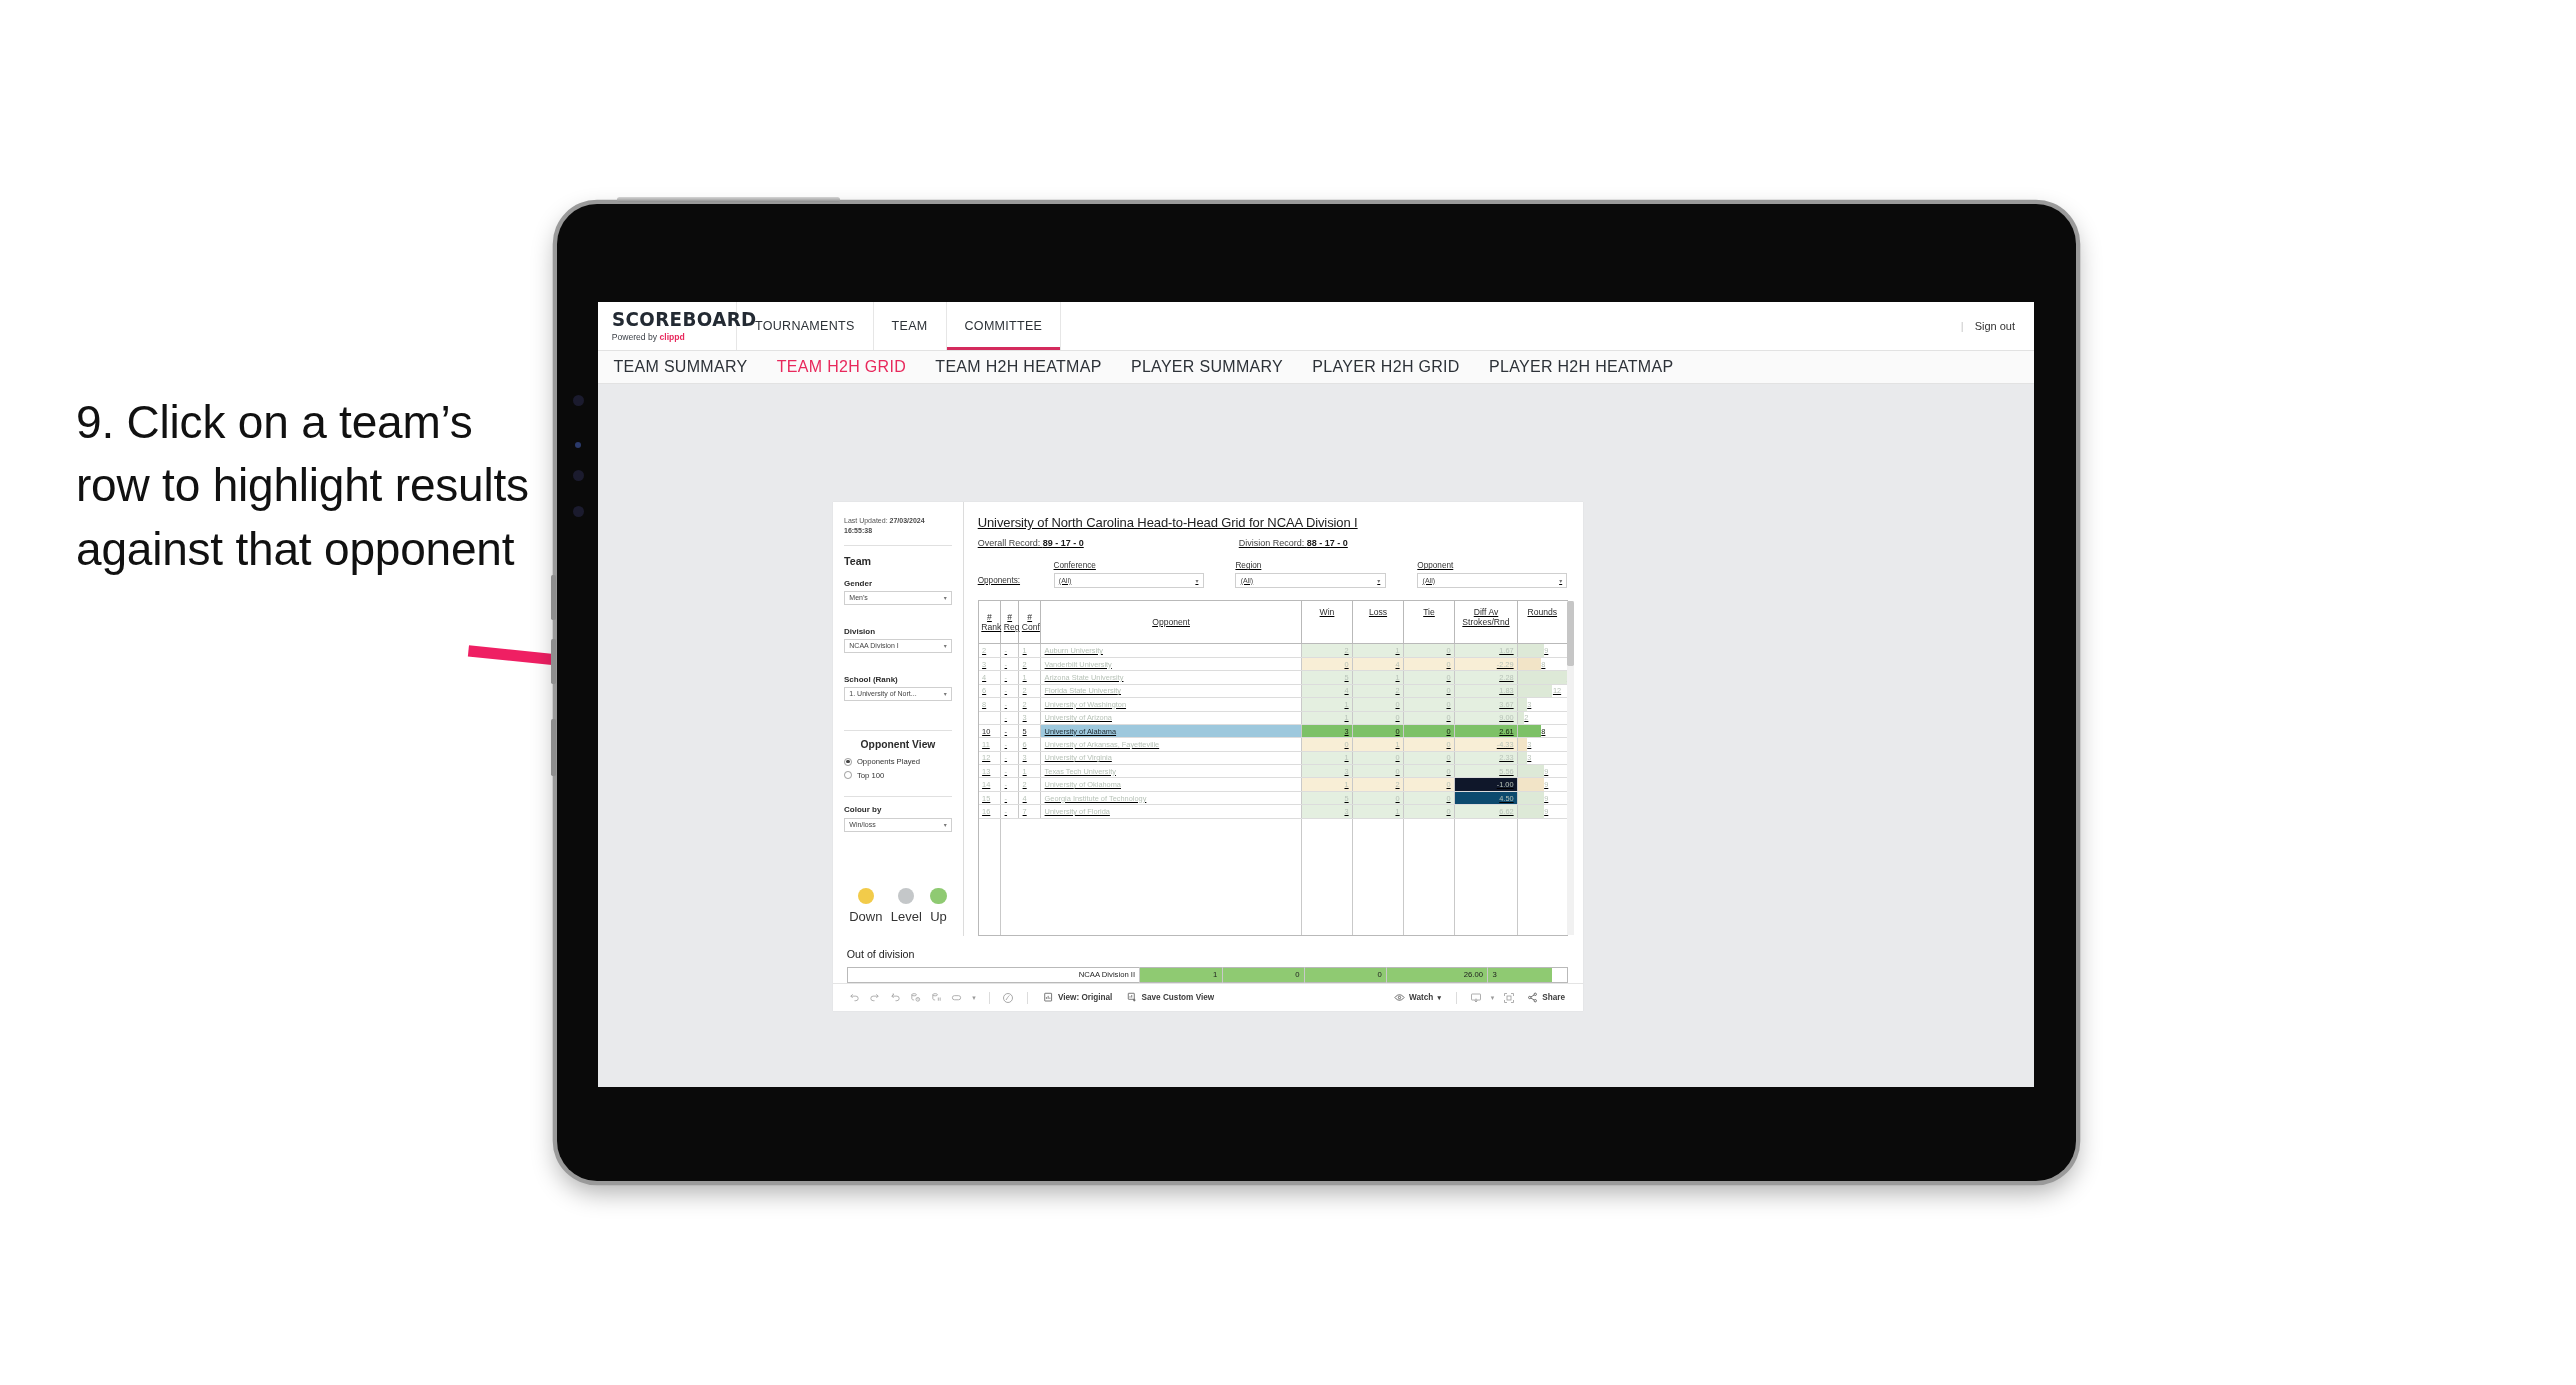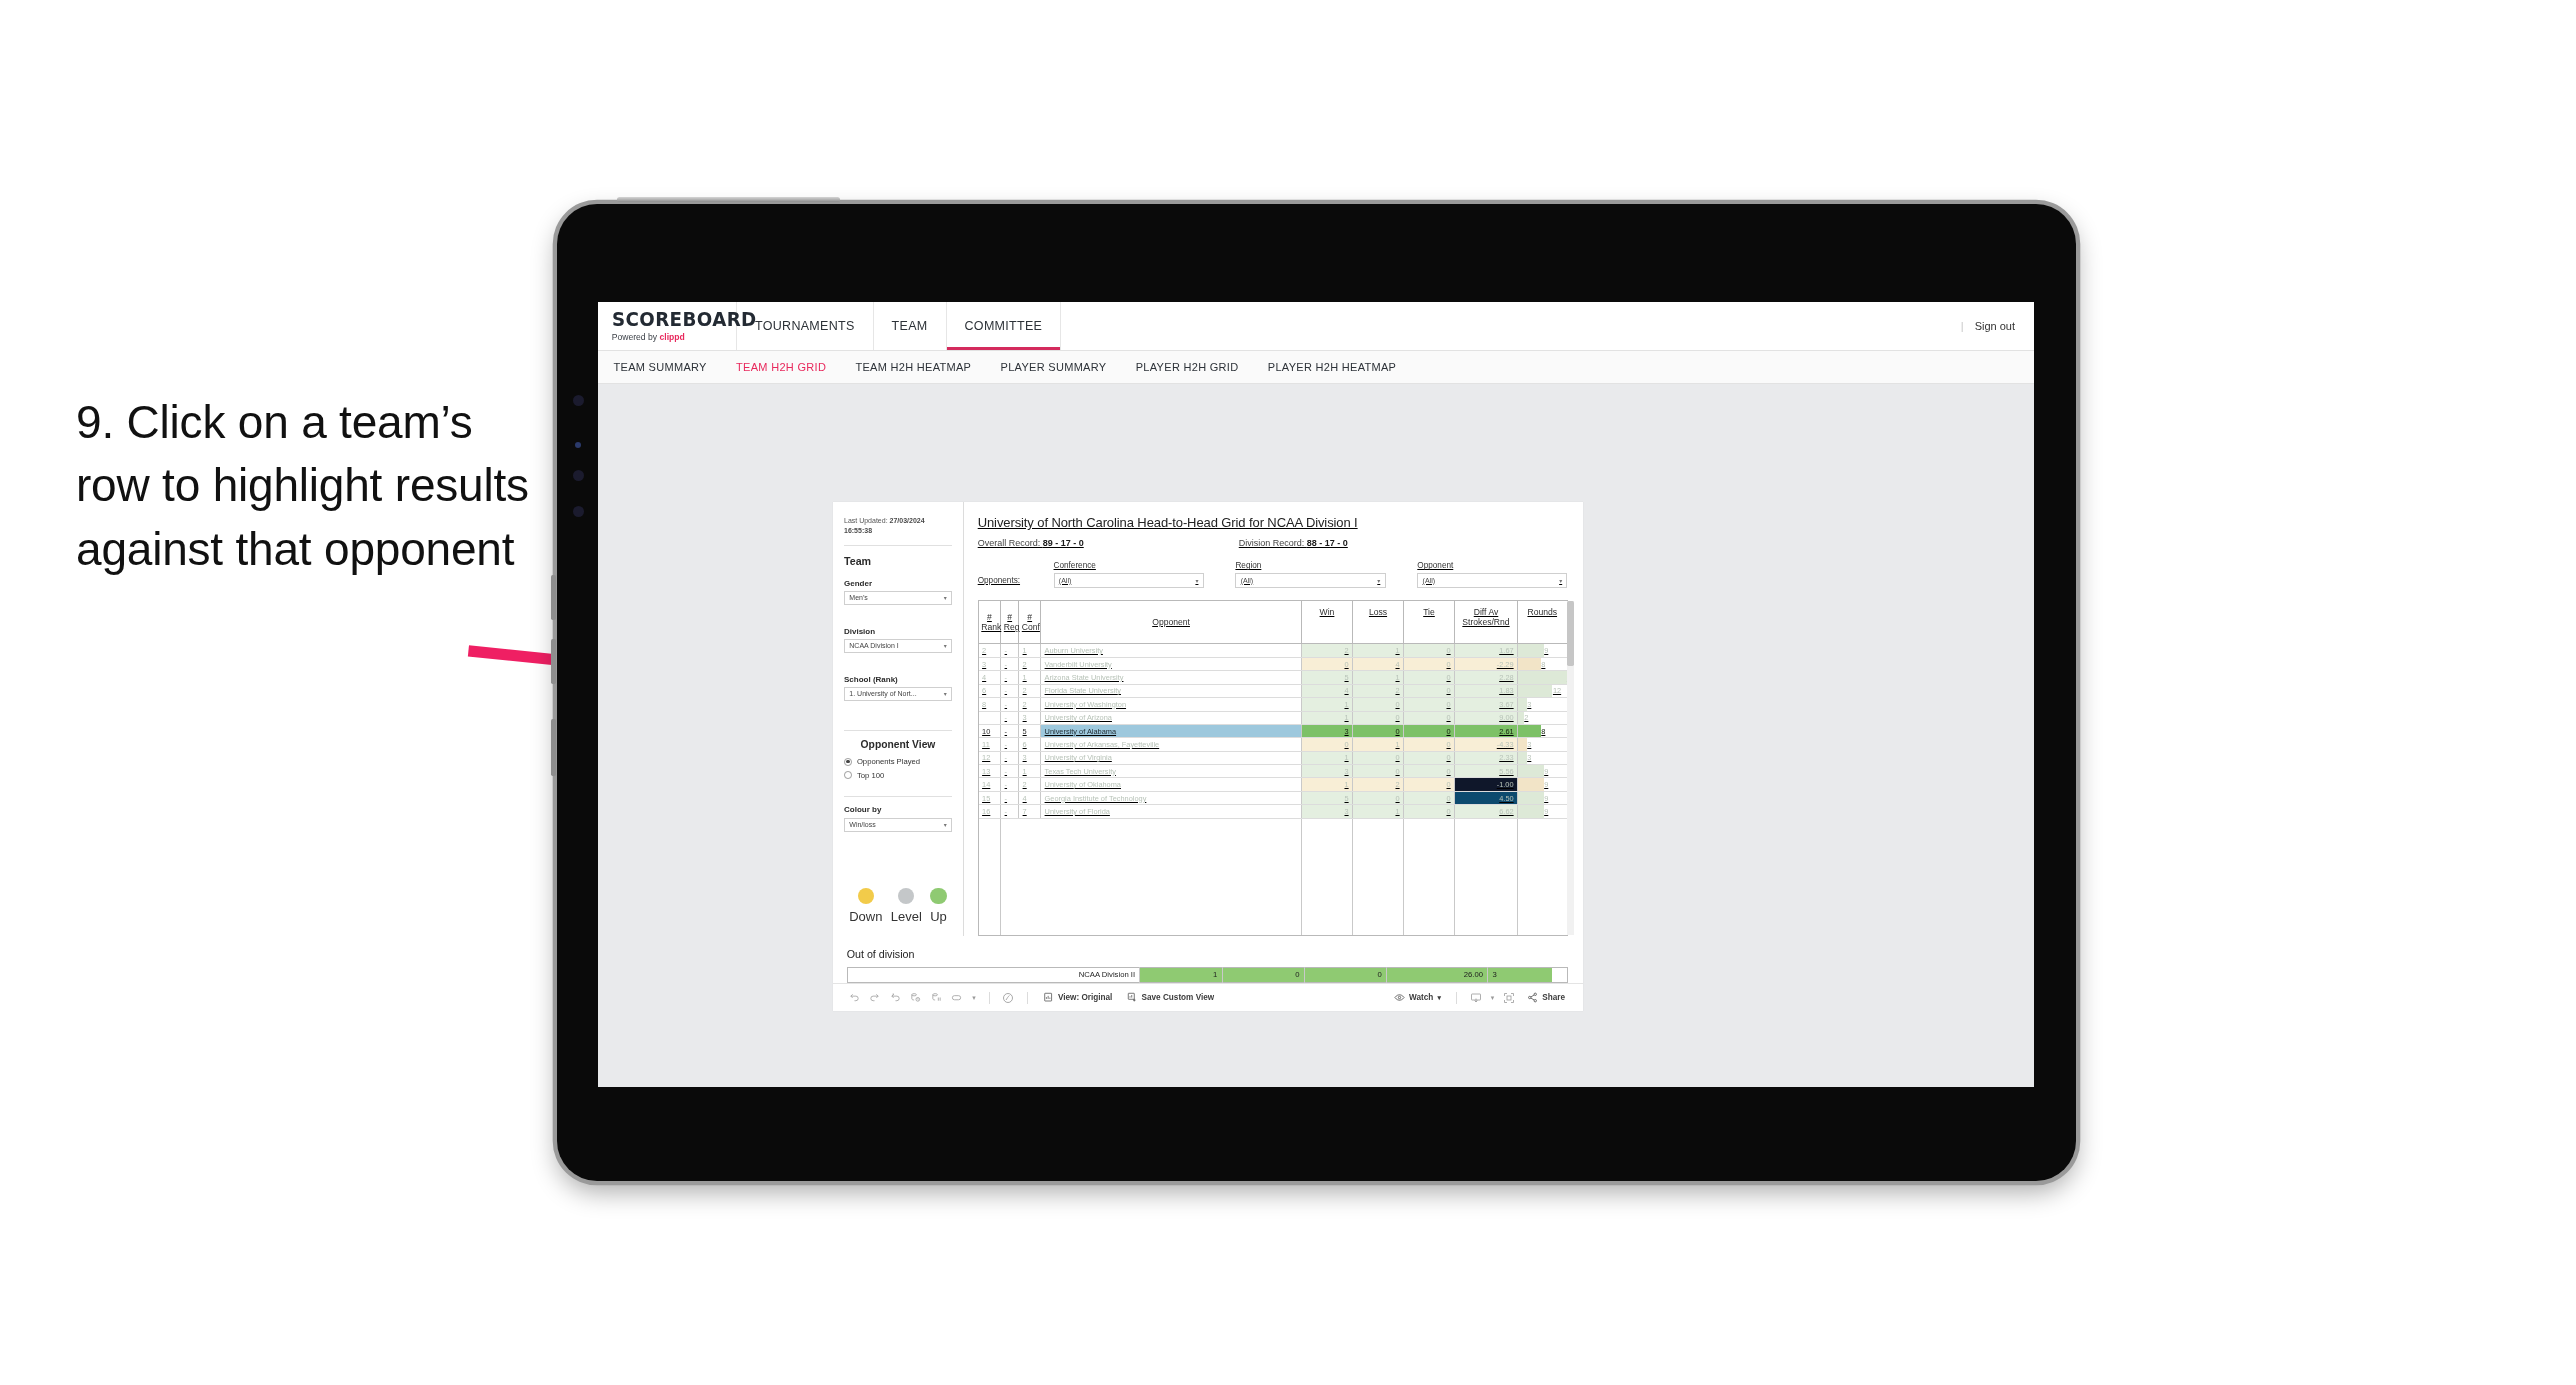--- a/index.html
+++ b/index.html
@@ -96,21 +96,21 @@
   .vsep { color:#c7c7c7; }
 
   
   .subnav {
     height:33px; background:#fafafa;
     display:flex; align-items:center; gap:0;
     border-bottom:0.9px solid #e2e2e2;
     padding-left:15.5px;
   }
   .subnav-item {
-    font-size:11px; color:#2d3238; letter-spacing:0.3px;
+    font-size:16px; color:#2d3238; letter-spacing:0.3px;
     padding:0 19px 0 0; margin-right:10.3px; cursor:pointer; white-space:nowrap;
   }
   .subnav-item.active { color:#e8285c; }
 
   
   .canvas { position:relative; width:100%; height:703px; background:#e9eaec; }
 
   .viz {
     position:absolute; left:235px; top:118px;
     width:750px; height:509px;

